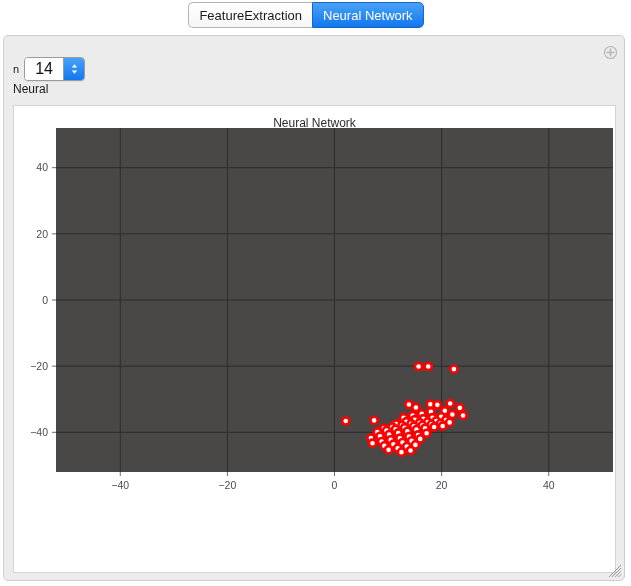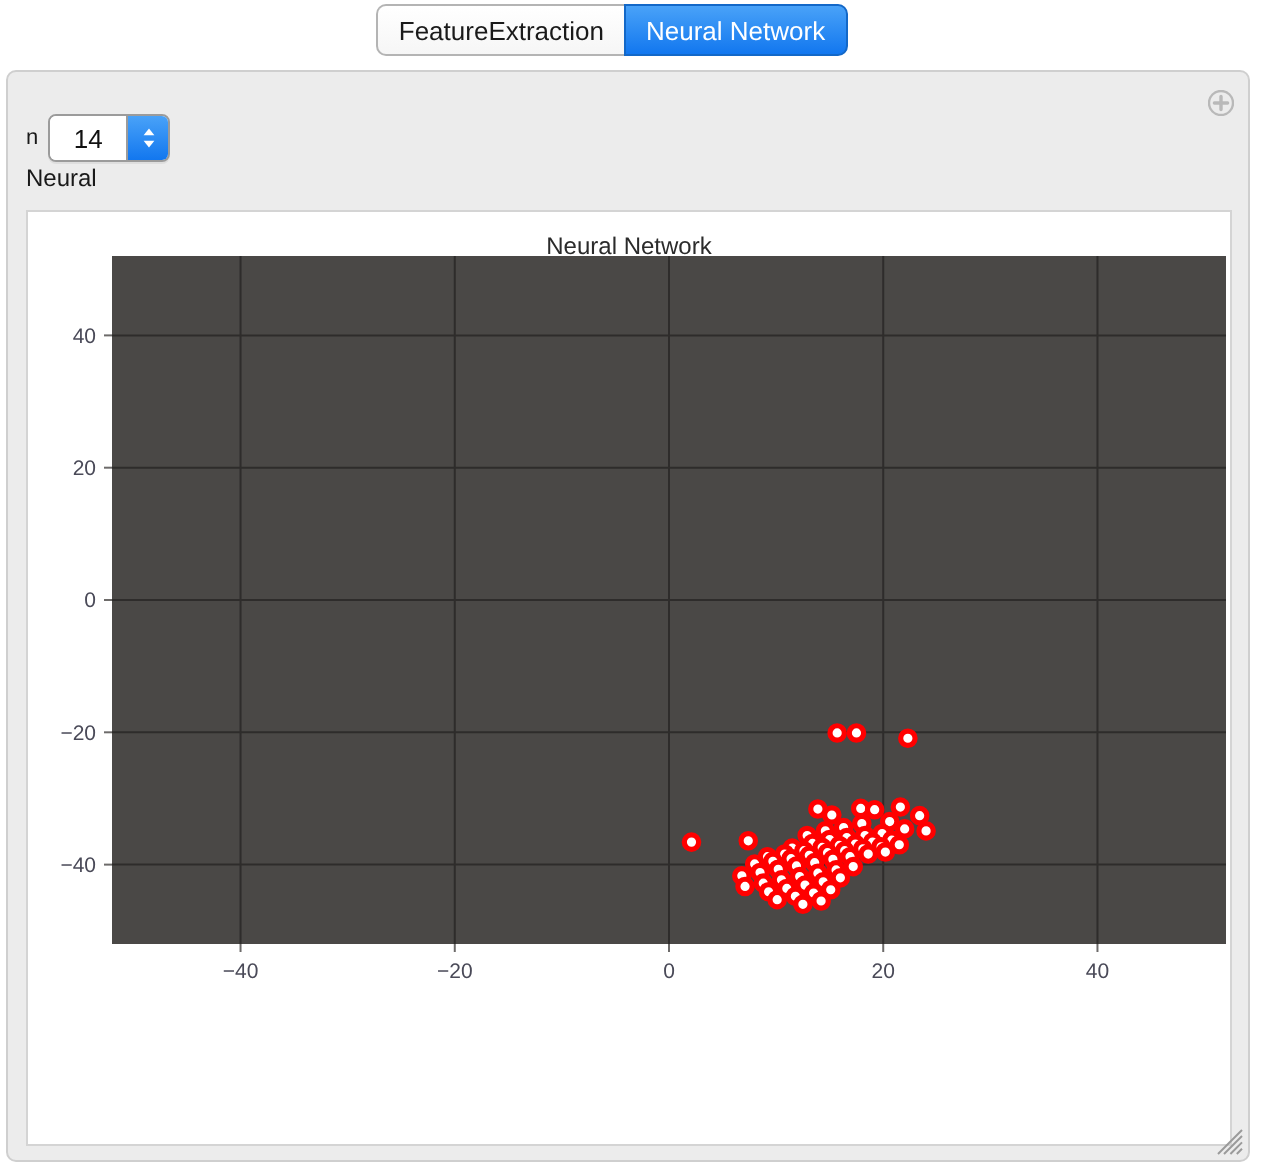--- a/index.html
+++ b/index.html
@@ -84,21 +84,21 @@
     border-radius: 4px;
     overflow: hidden;
     background: #ffffff;
     box-shadow: 0 1px 0 rgba(0,0,0,0.06);
   }
   #n-input {
     width: 38px;
     border: none;
     outline: none;
     font-family: "Liberation Sans", sans-serif;
-    font-size: 13px;
+    font-size: 16px;
     text-align: center;
     color: #111;
     background: #ffffff;
     padding: 0;
   }
   .spinner {
     width: 20px;
     background: linear-gradient(to bottom, #49a2f8 0%, #1277ef 100%);
     border-left: 1px solid #9b9b9b;
     display: flex;

